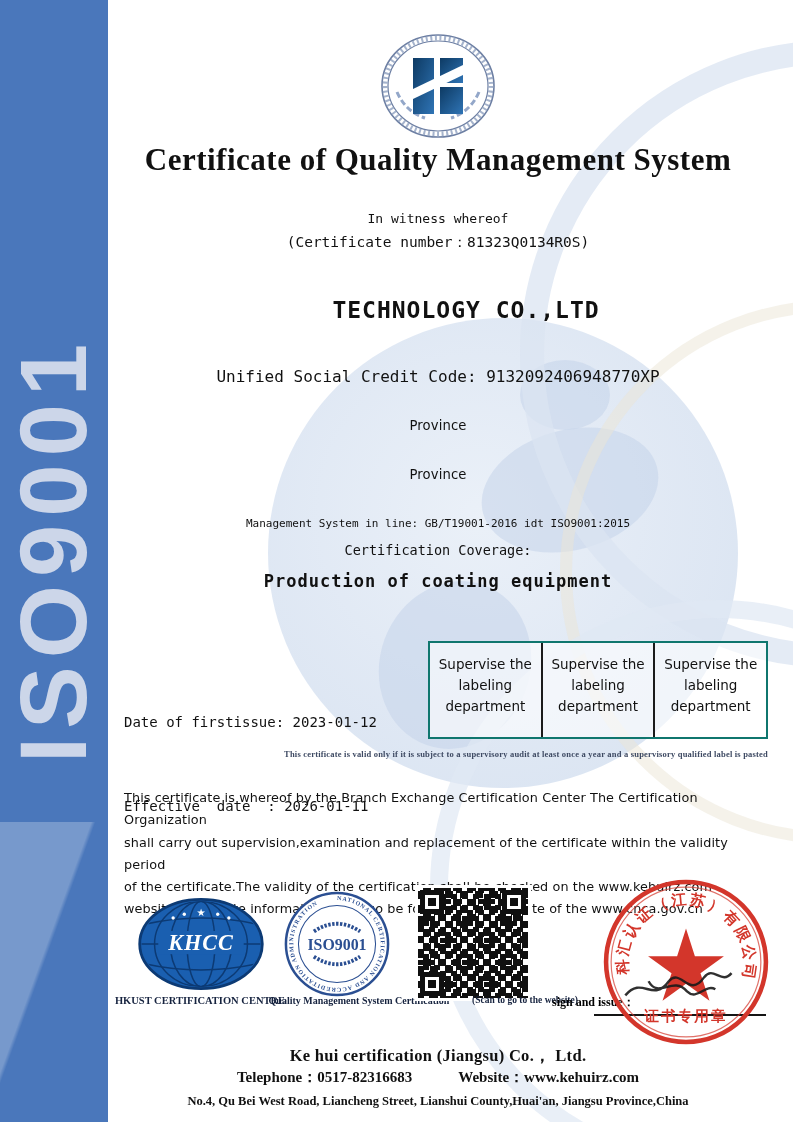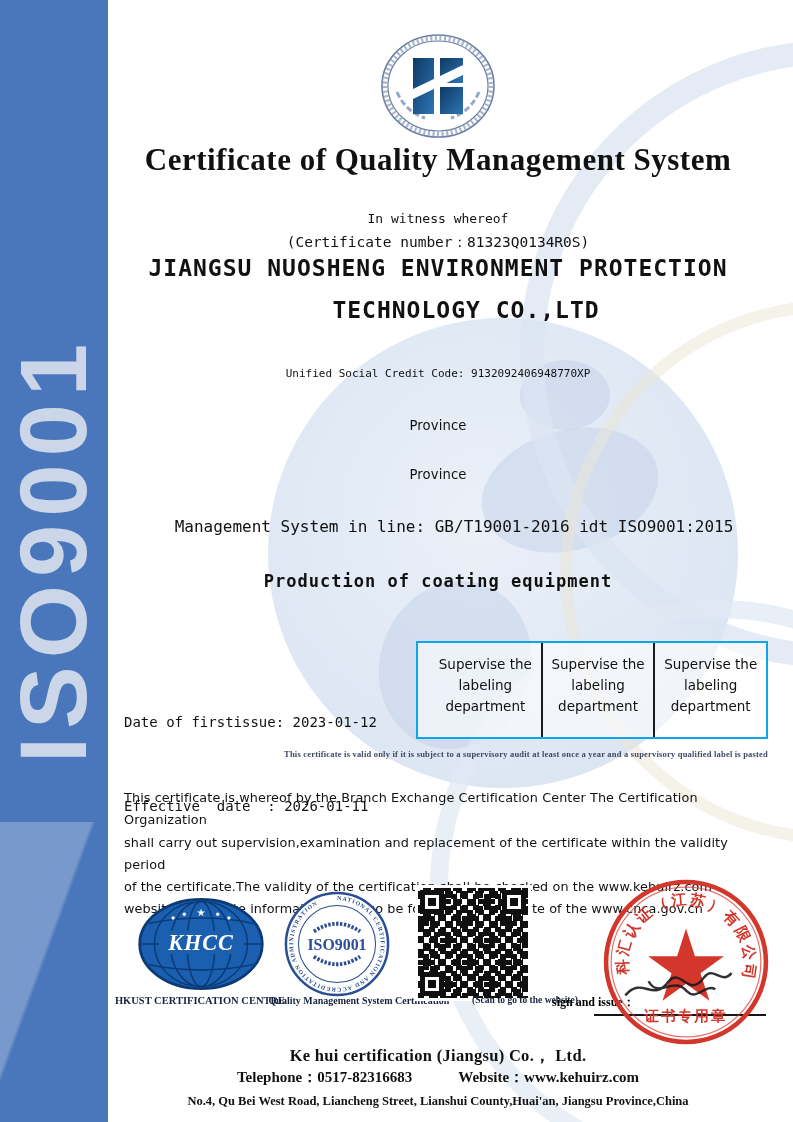--- a/index.html
+++ b/index.html
@@ -28,29 +28,29 @@
   .abs{position:absolute;left:0;width:100%;text-align:center;}
   .serifb{font-family:"Liberation Serif",serif;font-weight:bold;}
   .gothic{font-family:"DejaVu Sans Mono",monospace;}
   .gsans{font-family:"DejaVu Sans",sans-serif;}
   .emblem{position:absolute;top:24px;left:50%;transform:translateX(-50%);}
   .title{top:134px;font-size:31px;letter-spacing:.5px;}
   .cert-number{top:177px;font-size:14.5px;margin-top:48px;}
   .witness{top:203px;font-size:13px;}
   .company1{top:247px;font-size:23px;font-weight:bold;letter-spacing:1px;}
   .company2{top:289px;font-size:23px;font-weight:bold;letter-spacing:1px;padding-left:28px;}
-  .credit{top:359px;font-size:11px;}
+  .credit{top:359px;font-size:16px;}
   .addr{font-size:13.2px;letter-spacing:.1px;}
   .addr.r1{top:386px;} .addr.r2{top:410px;} .addr.b1{top:435px;} .addr.b2{top:459px;}
-  .management{top:509px;font-size:16px;margin-left:16px;}
+  .management{top:509px;font-size:11px;}
   .coverage-label{top:534px;font-size:13.5px;}
   .coverage-value{top:563px;font-size:17px;font-weight:bold;letter-spacing:1px;}
   .dates{position:absolute;top:644px;left:16px;font-size:14px;line-height:28px;white-space:pre;}
   .supervise-table{position:absolute;top:633px;right:0;width:336px;height:94px;display:flex;
-    border:2px solid #0ea5e9;background:rgba(255,255,255,.6);padding-left:12px;}
+    border:2px solid #0f766e;background:rgba(255,255,255,.6);}
   .supervise-cell{flex:1;border-left:2px solid #1b1b1b;text-align:center;padding-top:11px;
     font-size:13.5px;line-height:21px;}
   .supervise-cell:first-child{border-left:none;}
   .fine-print{top:741px;text-align:right;font-size:8.5px;color:#3e4a63;letter-spacing:.2px;}
   .statement{position:absolute;top:779px;left:16px;width:644px;font-size:12.8px;line-height:22.3px;
     letter-spacing:.1px;text-align:left;}
   .khcc-badge{position:absolute;top:888px;left:28px;}
   .iso-badge{position:absolute;top:883px;left:176px;}
   .qr{position:absolute;top:880px;left:310px;width:110px;height:110px;background:
       repeating-conic-gradient(#101010 0% 25%, rgba(0,0,0,0) 0% 50%) 0px 0px/11px 11px,
@@ -108,28 +108,28 @@
       <rect x="36" y="26" width="21" height="56" fill="url(#g1)"></rect>
       <rect x="63" y="26" width="23" height="25" fill="url(#g1)"></rect>
       <rect x="63" y="55" width="23" height="27" fill="url(#g1)"></rect>
       <polygon points="36,57 86,33 86,43 36,67" fill="#ffffff"></polygon>
     </svg>
 
     <div class="abs title serifb">Certificate of Quality Management System</div>
     <div class="abs cert-number gothic">(Certificate number：81323Q0134R0S)</div>
     <div class="abs witness gothic">In witness whereof</div>
 
-    <div class="abs company1 gothic">JIANGSU NUOSHENG ENVIRONMENT PROTECTION</div>
     <div class="abs company2 gothic">TECHNOLOGY CO.,LTD</div>
 
     <div class="abs credit gothic">Unified Social Credit Code: 9132092406948770XP</div>
     <div class="abs addr r2 gsans">Province</div>
     <div class="abs addr b2 gsans">Province</div>
 
     <div class="abs management gothic">Management System in line: GB/T19001-2016 idt ISO9001:2015</div>
+    <div class="abs coverage-label gothic">Certification Coverage:</div>
     <div class="abs coverage-value gothic">Production of coating equipment</div>
 
     <div class="dates gothic">
       <div>Date of firstissue: 2023-01-12</div>
       <div>Effective  date  : 2026-01-11</div>
     </div>
 
     <div class="supervise-table gsans">
       <div class="supervise-cell">
         <div>Supervise the</div>

